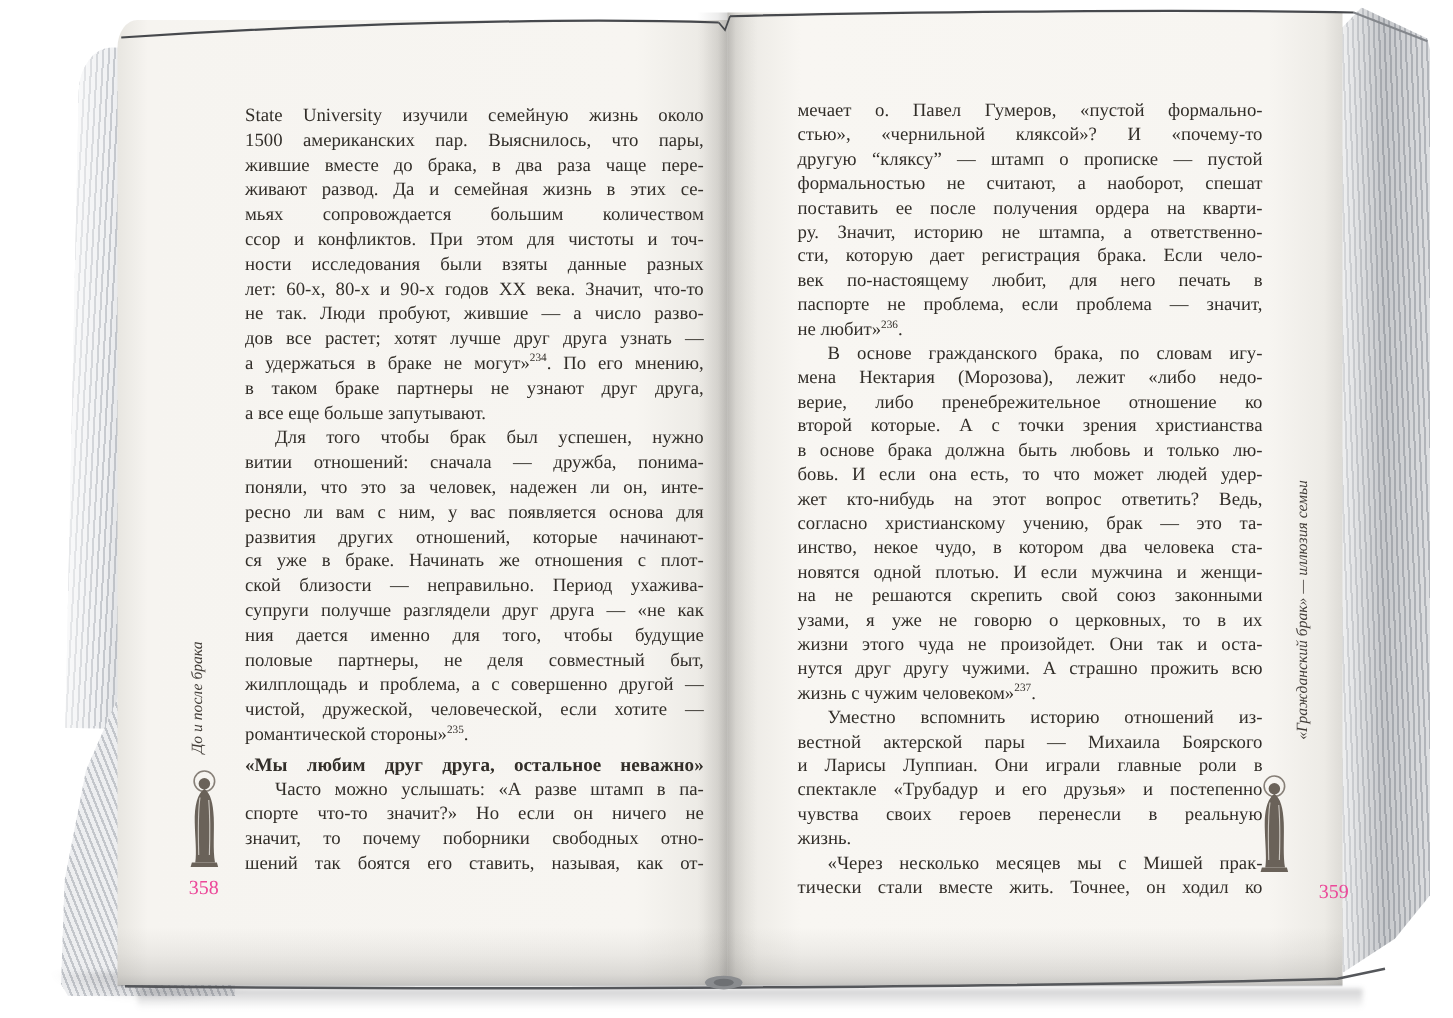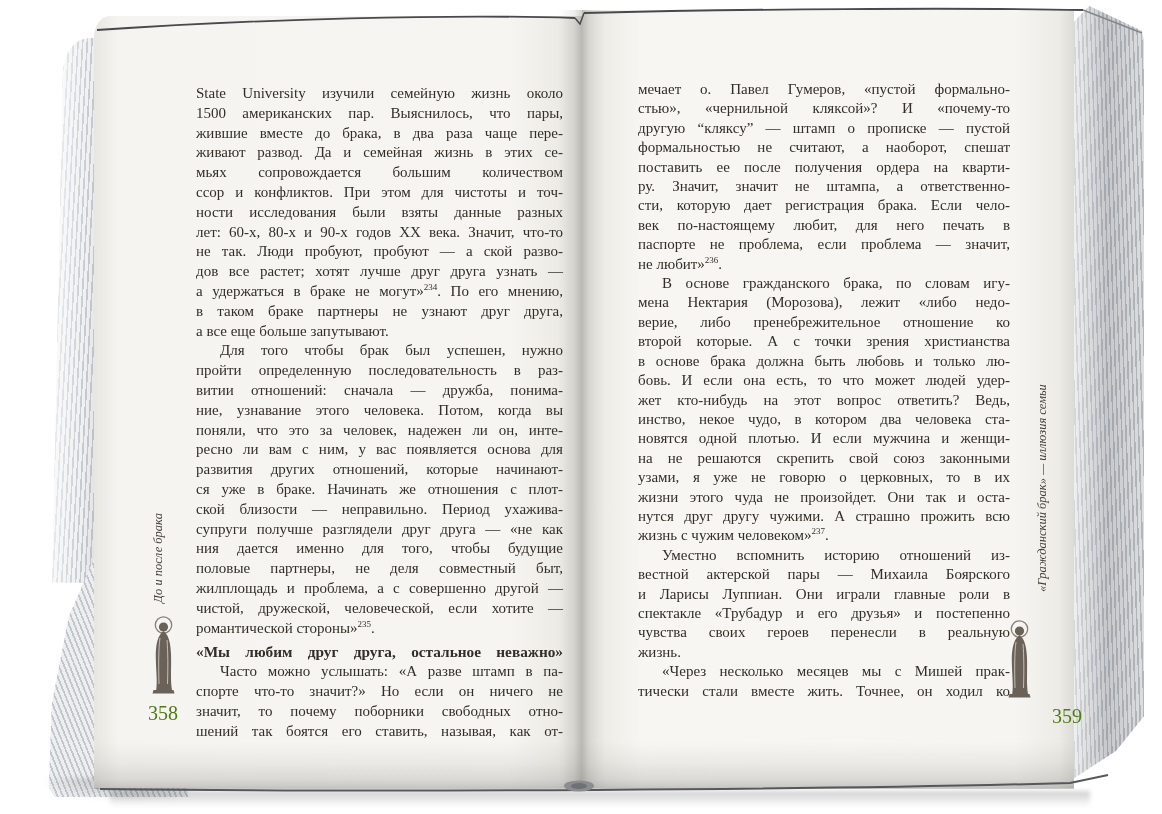--- a/index.html
+++ b/index.html
@@ -47,21 +47,21 @@
   .line.indent{text-indent:24px;}
   .heading{font-weight:bold;font-size:15.3px;margin:4px 0 0 0;
     text-align:justify;text-align-last:justify;}
   sup{font-size:9px;line-height:0;vertical-align:super;}
 
   
   .running-title{position:absolute;white-space:nowrap;font-style:italic;font-size:12.5px;
     color:#423d38;transform:translate(-50%,-50%) rotate(-90deg);}
   .rt-left{left:158px;top:558px;}
   .rt-right{left:1042px;top:488px;}
-  .page-num{position:absolute;font-size:20px;color:#4d7c0f;transform:translateX(-50%);}
+  .page-num{position:absolute;font-size:16px;color:#ec4899;transform:translateX(-50%);}
   .pn-left{left:163px;top:702px;}
   .pn-right{left:1067px;top:705px;}
   .saint{position:absolute;}
   .saint-left{left:148px;top:614px;}
   .saint-right{left:1004px;top:618px;}
 </style>
 </head>
 <body>
 
 <div class="scene">
@@ -89,29 +89,27 @@
 
   <div class="text-col text-left">
       <div class="line">State University изучили семейную жизнь около</div>
       <div class="line">1500 американских пар. Выяснилось, что пары,</div>
       <div class="line">жившие вместе до брака, в два раза чаще пере-</div>
       <div class="line">живают развод. Да и семейная жизнь в этих се-</div>
       <div class="line">мьях сопровождается большим количеством</div>
       <div class="line">ссор и конфликтов. При этом для чистоты и точ-</div>
       <div class="line">ности исследования были взяты данные разных</div>
       <div class="line">лет: 60-х, 80-х и 90-х годов XX века. Значит, что-то</div>
-      <div class="line">не так. Люди пробуют, пробуют — а ской разво-</div>
+      <div class="line">не так. Люди пробуют, жившие — а число разво-</div>
       <div class="line">дов все растет; хотят лучше друг друга узнать —</div>
       <div class="line">а удержаться в браке не могут»<sup>234</sup>. По его мнению,</div>
       <div class="line">в таком браке партнеры не узнают друг друга,</div>
       <div class="line last">а все еще больше запутывают.</div>
       <div class="line indent">Для того чтобы брак был успешен, нужно</div>
-      <div class="line">пройти определенную последовательность в раз-</div>
       <div class="line">витии отношений: сначала — дружба, понима-</div>
-      <div class="line">ние, узнавание этого человека. Потом, когда вы</div>
       <div class="line">поняли, что это за человек, надежен ли он, инте-</div>
       <div class="line">ресно ли вам с ним, у вас появляется основа для</div>
       <div class="line">развития других отношений, которые начинают-</div>
       <div class="line">ся уже в браке. Начинать же отношения с плот-</div>
       <div class="line">ской близости — неправильно. Период ухажива-</div>
       <div class="line">супруги получше разглядели друг друга — «не как</div>
       <div class="line">ния дается именно для того, чтобы будущие</div>
       <div class="line">половые партнеры, не деля совместный быт,</div>
       <div class="line">жилплощадь и проблема, а с совершенно другой —</div>
       <div class="line">чистой, дружеской, человеческой, если хотите —</div>
@@ -121,32 +119,33 @@
       <div class="line">спорте что-то значит?» Но если он ничего не</div>
       <div class="line">значит, то почему поборники свободных отно-</div>
       <div class="line">шений так боятся его ставить, называя, как от-</div>
     </div>
   <div class="text-col text-right">
       <div class="line">мечает о. Павел Гумеров, «пустой формально-</div>
       <div class="line">стью», «чернильной кляксой»? И «почему-то</div>
       <div class="line">другую “кляксу” — штамп о прописке — пустой</div>
       <div class="line">формальностью не считают, а наоборот, спешат</div>
       <div class="line">поставить ее после получения ордера на кварти-</div>
-      <div class="line">ру. Значит, значит не штампа, а ответственно-</div>
+      <div class="line">ру. Значит, историю не штампа, а ответственно-</div>
       <div class="line">сти, которую дает регистрация брака. Если чело-</div>
       <div class="line">век по-настоящему любит, для него печать в</div>
       <div class="line">паспорте не проблема, если проблема — значит,</div>
       <div class="line last">не любит»<sup>236</sup>.</div>
       <div class="line indent">В основе гражданского брака, по словам игу-</div>
       <div class="line">мена Нектария (Морозова), лежит «либо недо-</div>
       <div class="line">верие, либо пренебрежительное отношение ко</div>
       <div class="line">второй которые. А с точки зрения христианства</div>
       <div class="line">в основе брака должна быть любовь и только лю-</div>
       <div class="line">бовь. И если она есть, то что может людей удер-</div>
       <div class="line">жет кто-нибудь на этот вопрос ответить? Ведь,</div>
+      <div class="line">согласно христианскому учению, брак — это та-</div>
       <div class="line">инство, некое чудо, в котором два человека ста-</div>
       <div class="line">новятся одной плотью. И если мужчина и женщи-</div>
       <div class="line">на не решаются скрепить свой союз законными</div>
       <div class="line">узами, я уже не говорю о церковных, то в их</div>
       <div class="line">жизни этого чуда не произойдет. Они так и оста-</div>
       <div class="line">нутся друг другу чужими. А страшно прожить всю</div>
       <div class="line last">жизнь с чужим человеком»<sup>237</sup>.</div>
       <div class="line indent">Уместно вспомнить историю отношений из-</div>
       <div class="line">вестной актерской пары — Михаила Боярского</div>
       <div class="line">и Ларисы Луппиан. Они играли главные роли в</div>

